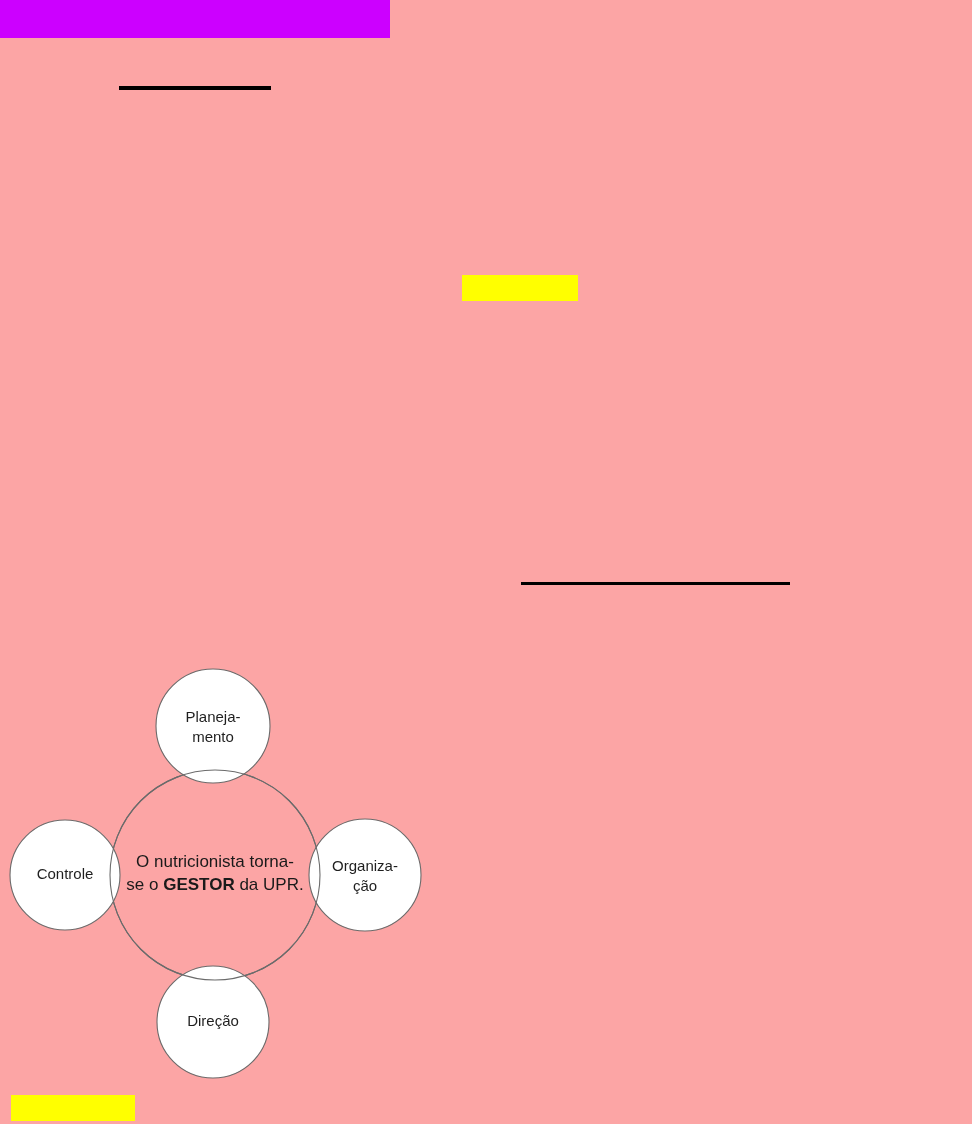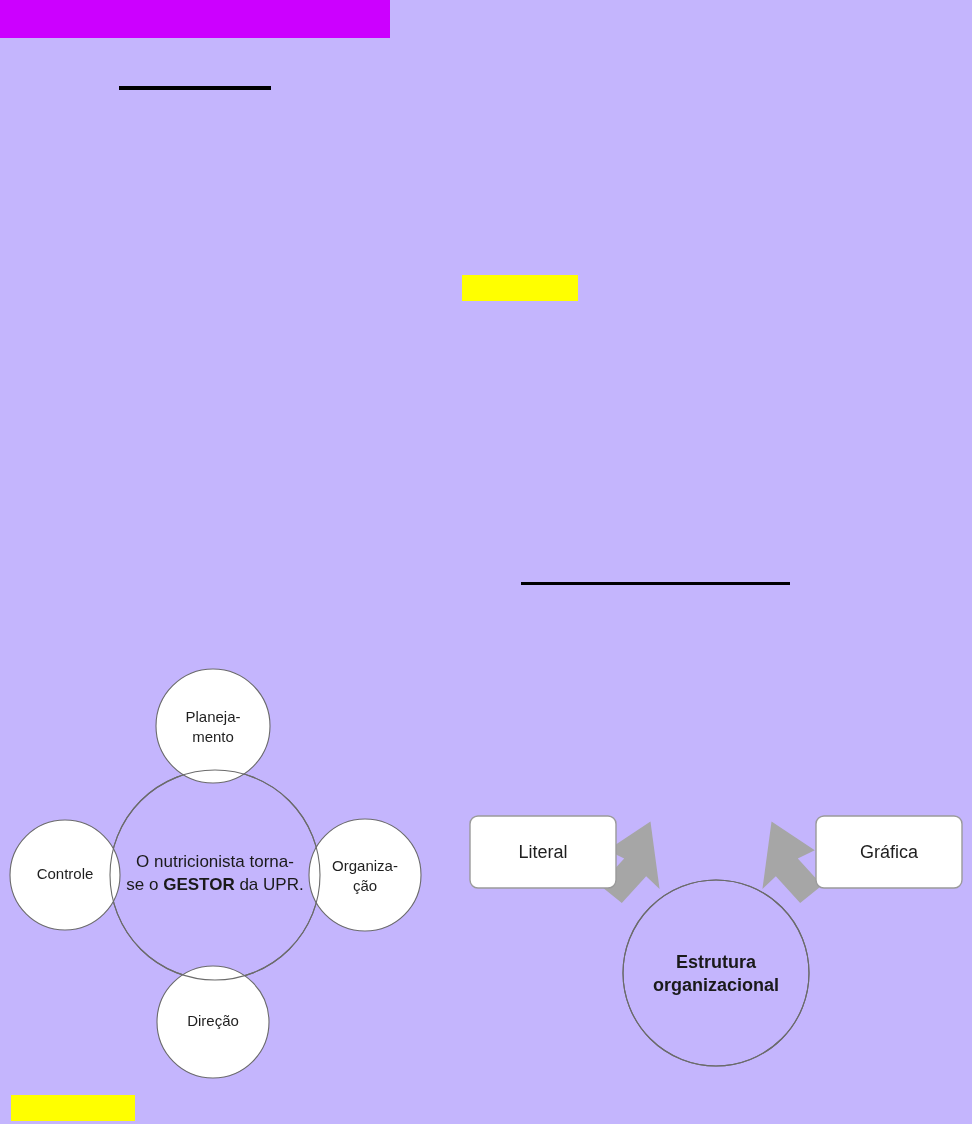--- a/index.html
+++ b/index.html
@@ -9,21 +9,21 @@
     background: #ffffff;
   }
   body {
     font-family: "Liberation Sans", sans-serif;
     color: #1a1a1a;
   }
   #page {
     position: relative;
     width: 972px;
     height: 1124px;
-    background: #c4b5fd;
+    background: #fca5a5;
     overflow: hidden;
   }
 
   
   .magenta-bar {
     position: absolute;
     left: 0;
     top: 0;
     width: 390px;
     height: 38px;
@@ -139,35 +139,14 @@
 
       <circle class="thin-circle-open" cx="215" cy="235" r="105"></circle>
 
       <text class="center-label" x="215" y="227">O nutricionista torna-</text>
       <text class="center-label" x="215" y="250">
         <tspan>se o </tspan><tspan class="strong">GESTOR</tspan><tspan> da UPR.</tspan>
       </text>
     </svg>
   </div>
 
-  <div class="diagram" id="diagram-right">
-    <svg viewBox="0 0 522 300" xmlns="http://www.w3.org/2000/svg">
-
-      <circle class="thin-circle-open" cx="266" cy="183" r="93"></circle>
-
-      <polygon fill="#A6A6A6" points="196,28 150,52 166,62 139,86 159,106 186,82 198,96" transform="translate(9,6) rotate(-6 170,70)" style="fill: rgb(166, 166, 166);"></polygon>
-
-      <polygon fill="#A6A6A6" points="326,28 372,52 356,62 383,86 363,106 336,82 324,96" transform="translate(-9,6) rotate(6 352,70)" style="fill: rgb(166, 166, 166);"></polygon>
-
-      <rect class="round-box" x="20" y="26" width="146" height="72" rx="8" ry="8"></rect>
-      <text class="box-label" x="93" y="63">Literal</text>
-
-      <rect class="round-box" x="366" y="26" width="146" height="72" rx="8" ry="8"></rect>
-      <text class="box-label" x="439" y="63">Gráfica</text>
-
-      <circle class="thin-circle-open" cx="266" cy="183" r="93"></circle>
-
-      <text class="circle-label" x="266" y="178">Estrutura</text>
-      <text class="circle-label" x="266" y="201">organizacional</text>
-    </svg>
-  </div>
 
 </div>
 
 </body></html>

